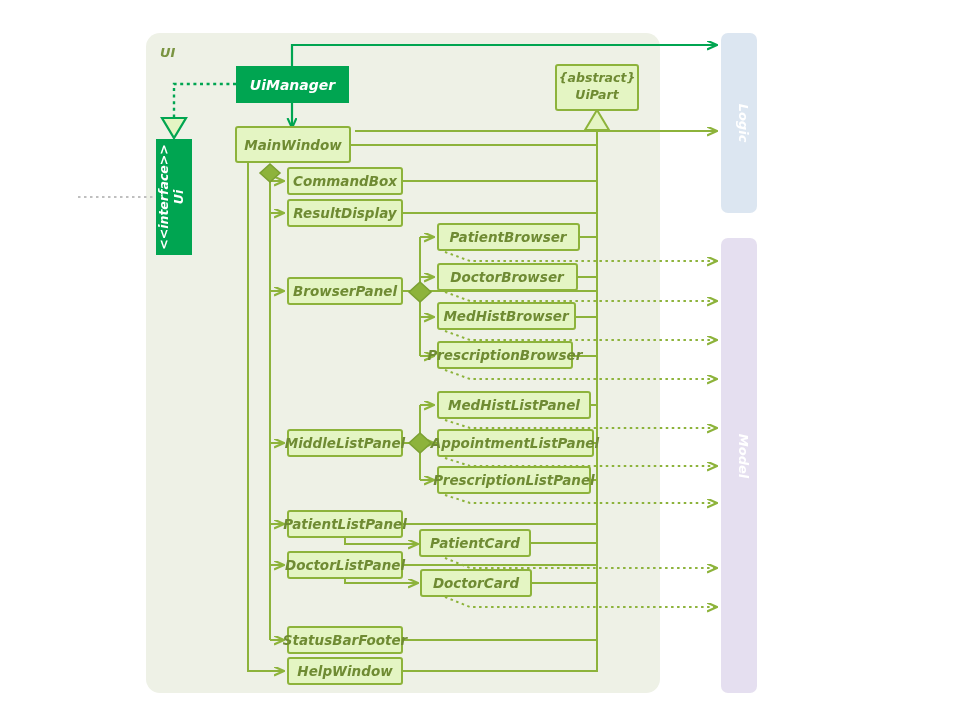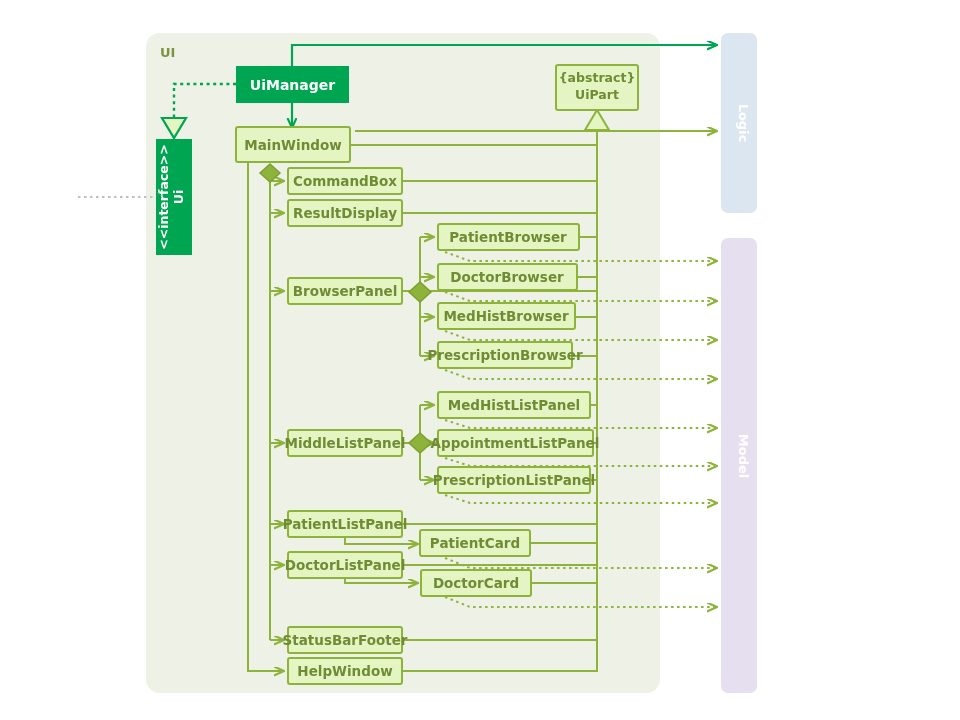--- a/index.html
+++ b/index.html
@@ -1,18 +1,18 @@
 <!DOCTYPE html>
 <html><head>
 <meta charset="utf-8">
 <style>
   html,body{margin:0;padding:0;background:#ffffff;}
   body{width:960px;height:720px;overflow:hidden;
        font-family:"DejaVu Sans","Liberation Sans",sans-serif;}
-  #stage{position:relative;width:960px;height:720px;}
+  #stage{position:relative;width:960px;height:720px;font-style:italic;}
   svg{position:absolute;left:0;top:0;}
   .cls-label{font-weight:bold;font-size:13.5px;fill:#6f8b33;}
   .cls-label-white{font-weight:bold;font-size:14px;fill:#ffffff;}
   .pkg-label{font-weight:bold;font-size:13px;fill:#7a9441;}
   .side-label{font-weight:bold;font-size:13px;fill:#ffffff;}
   .abs-label{font-weight:bold;font-size:12.5px;fill:#6f8b33;}
   .iface-label{font-weight:bold;font-size:12.5px;fill:#ffffff;}
 </style>
 </head>
 <body>

